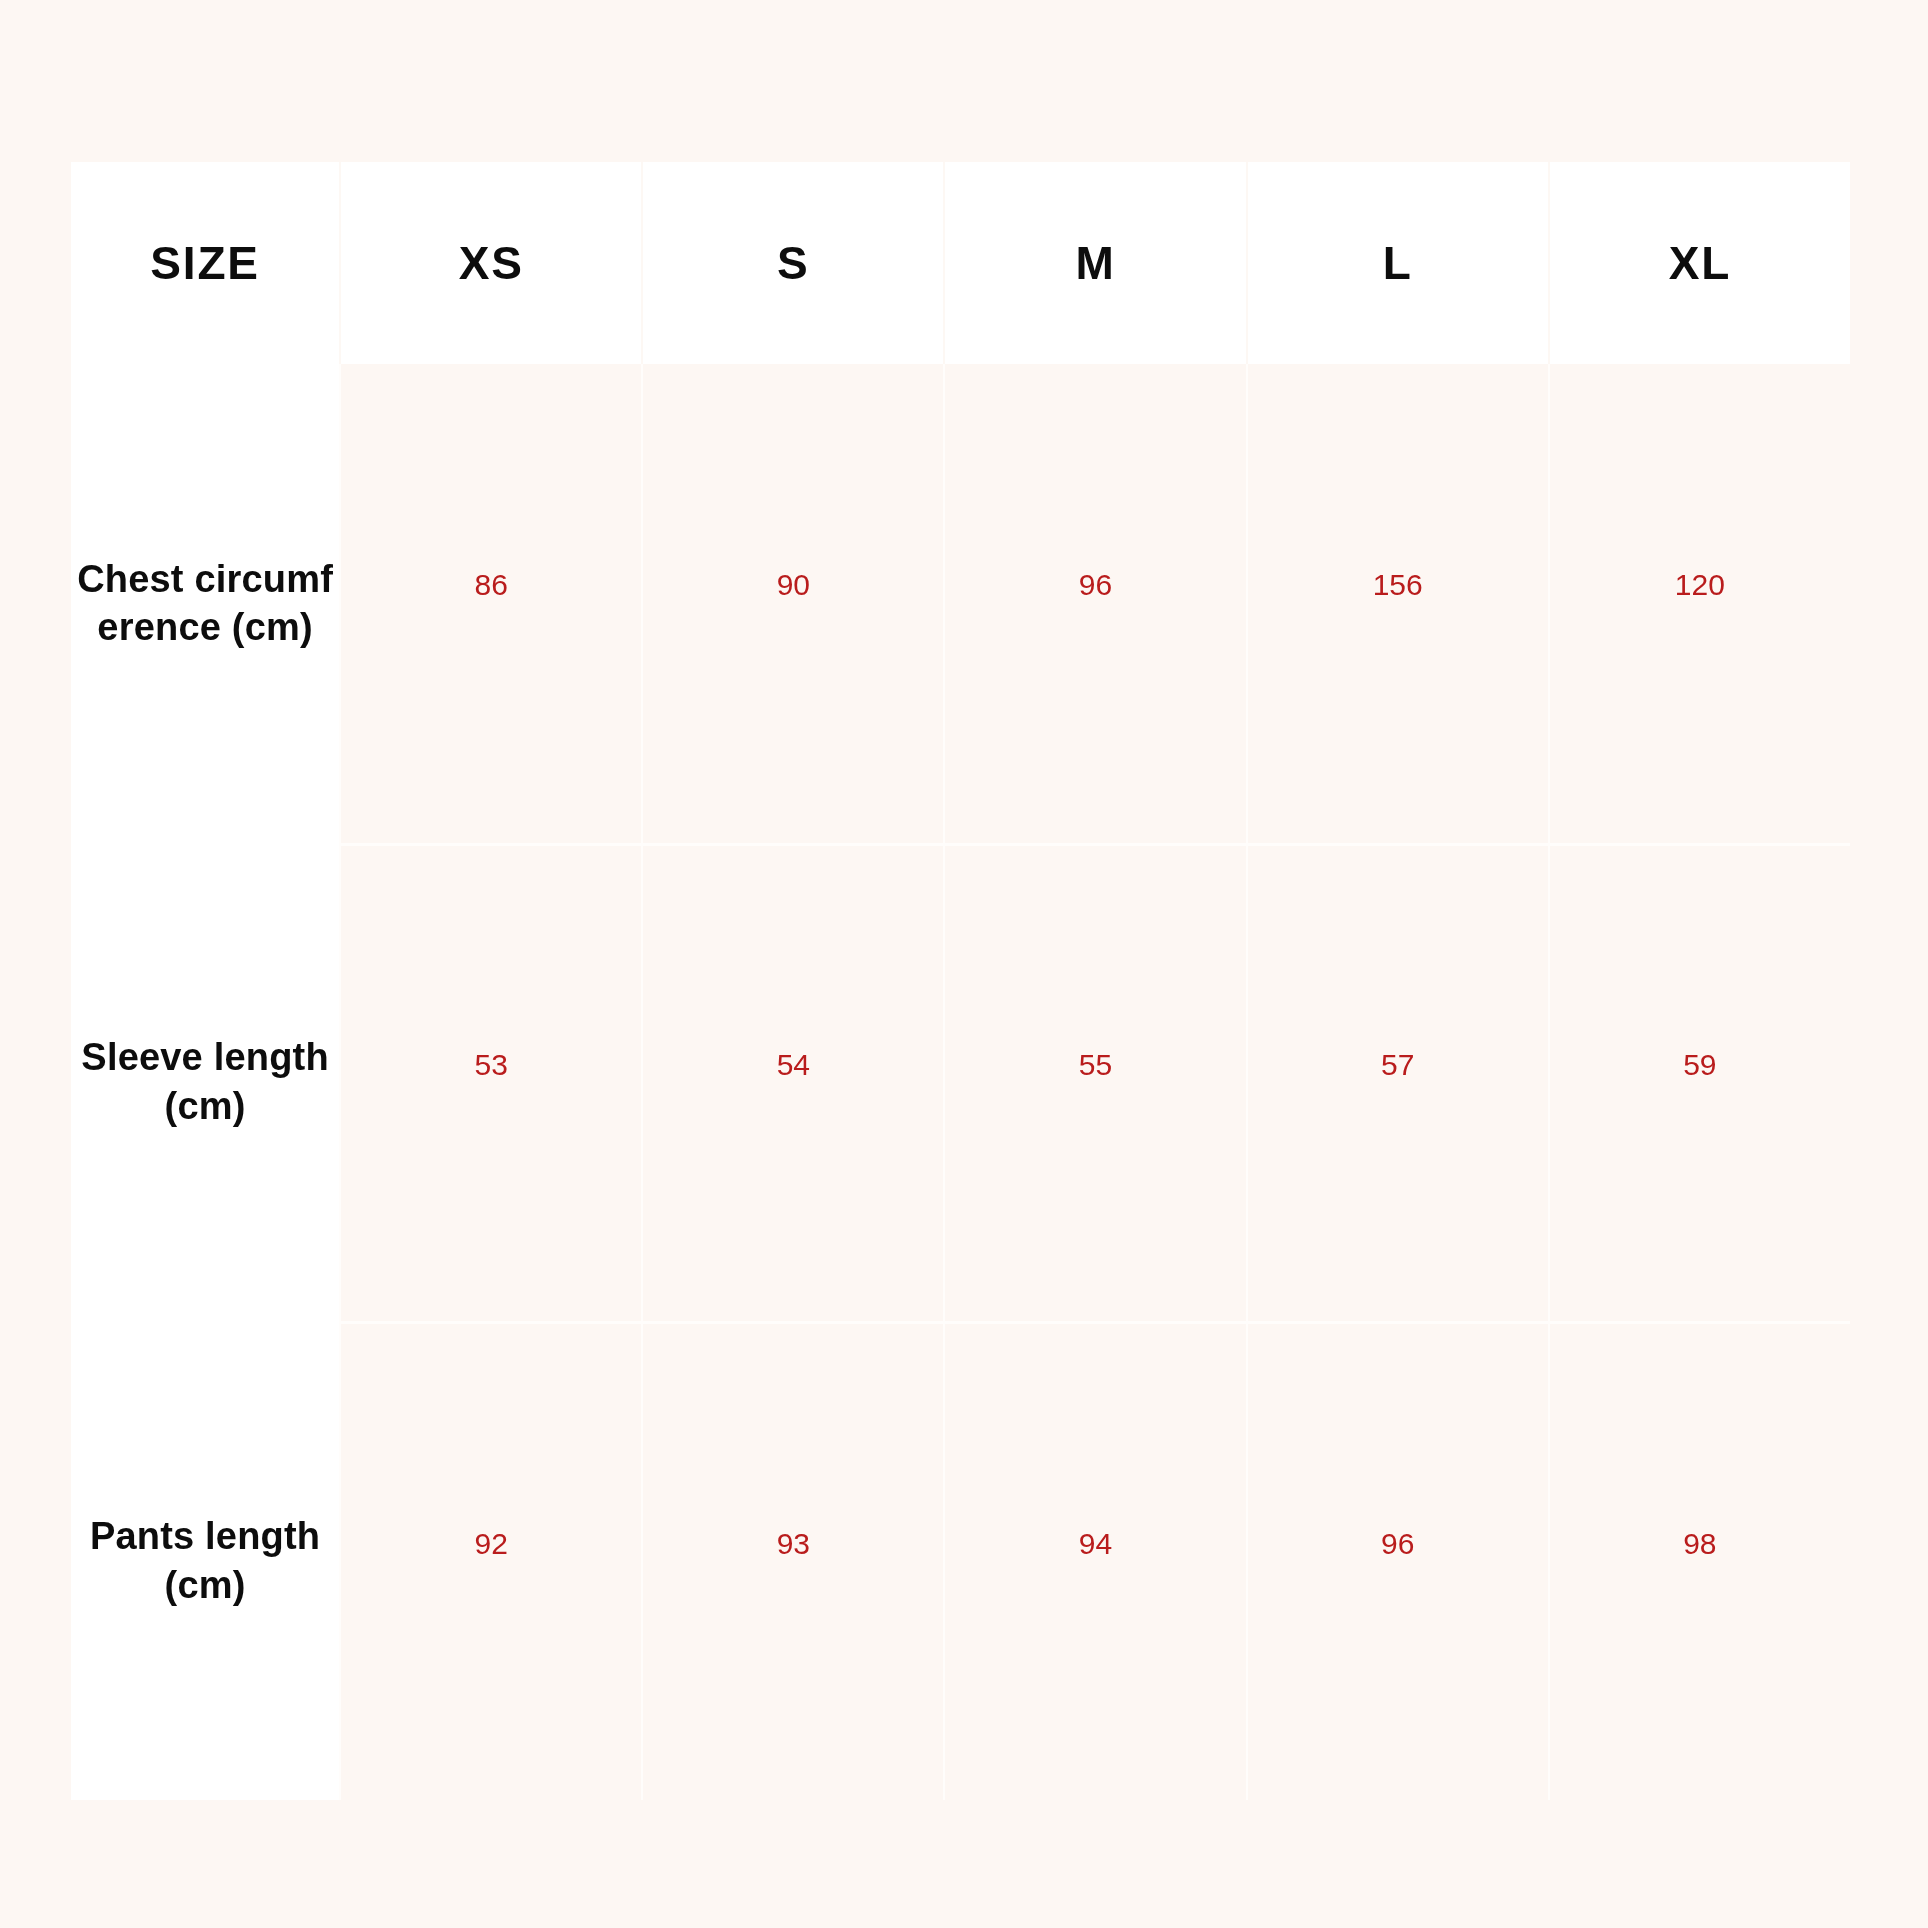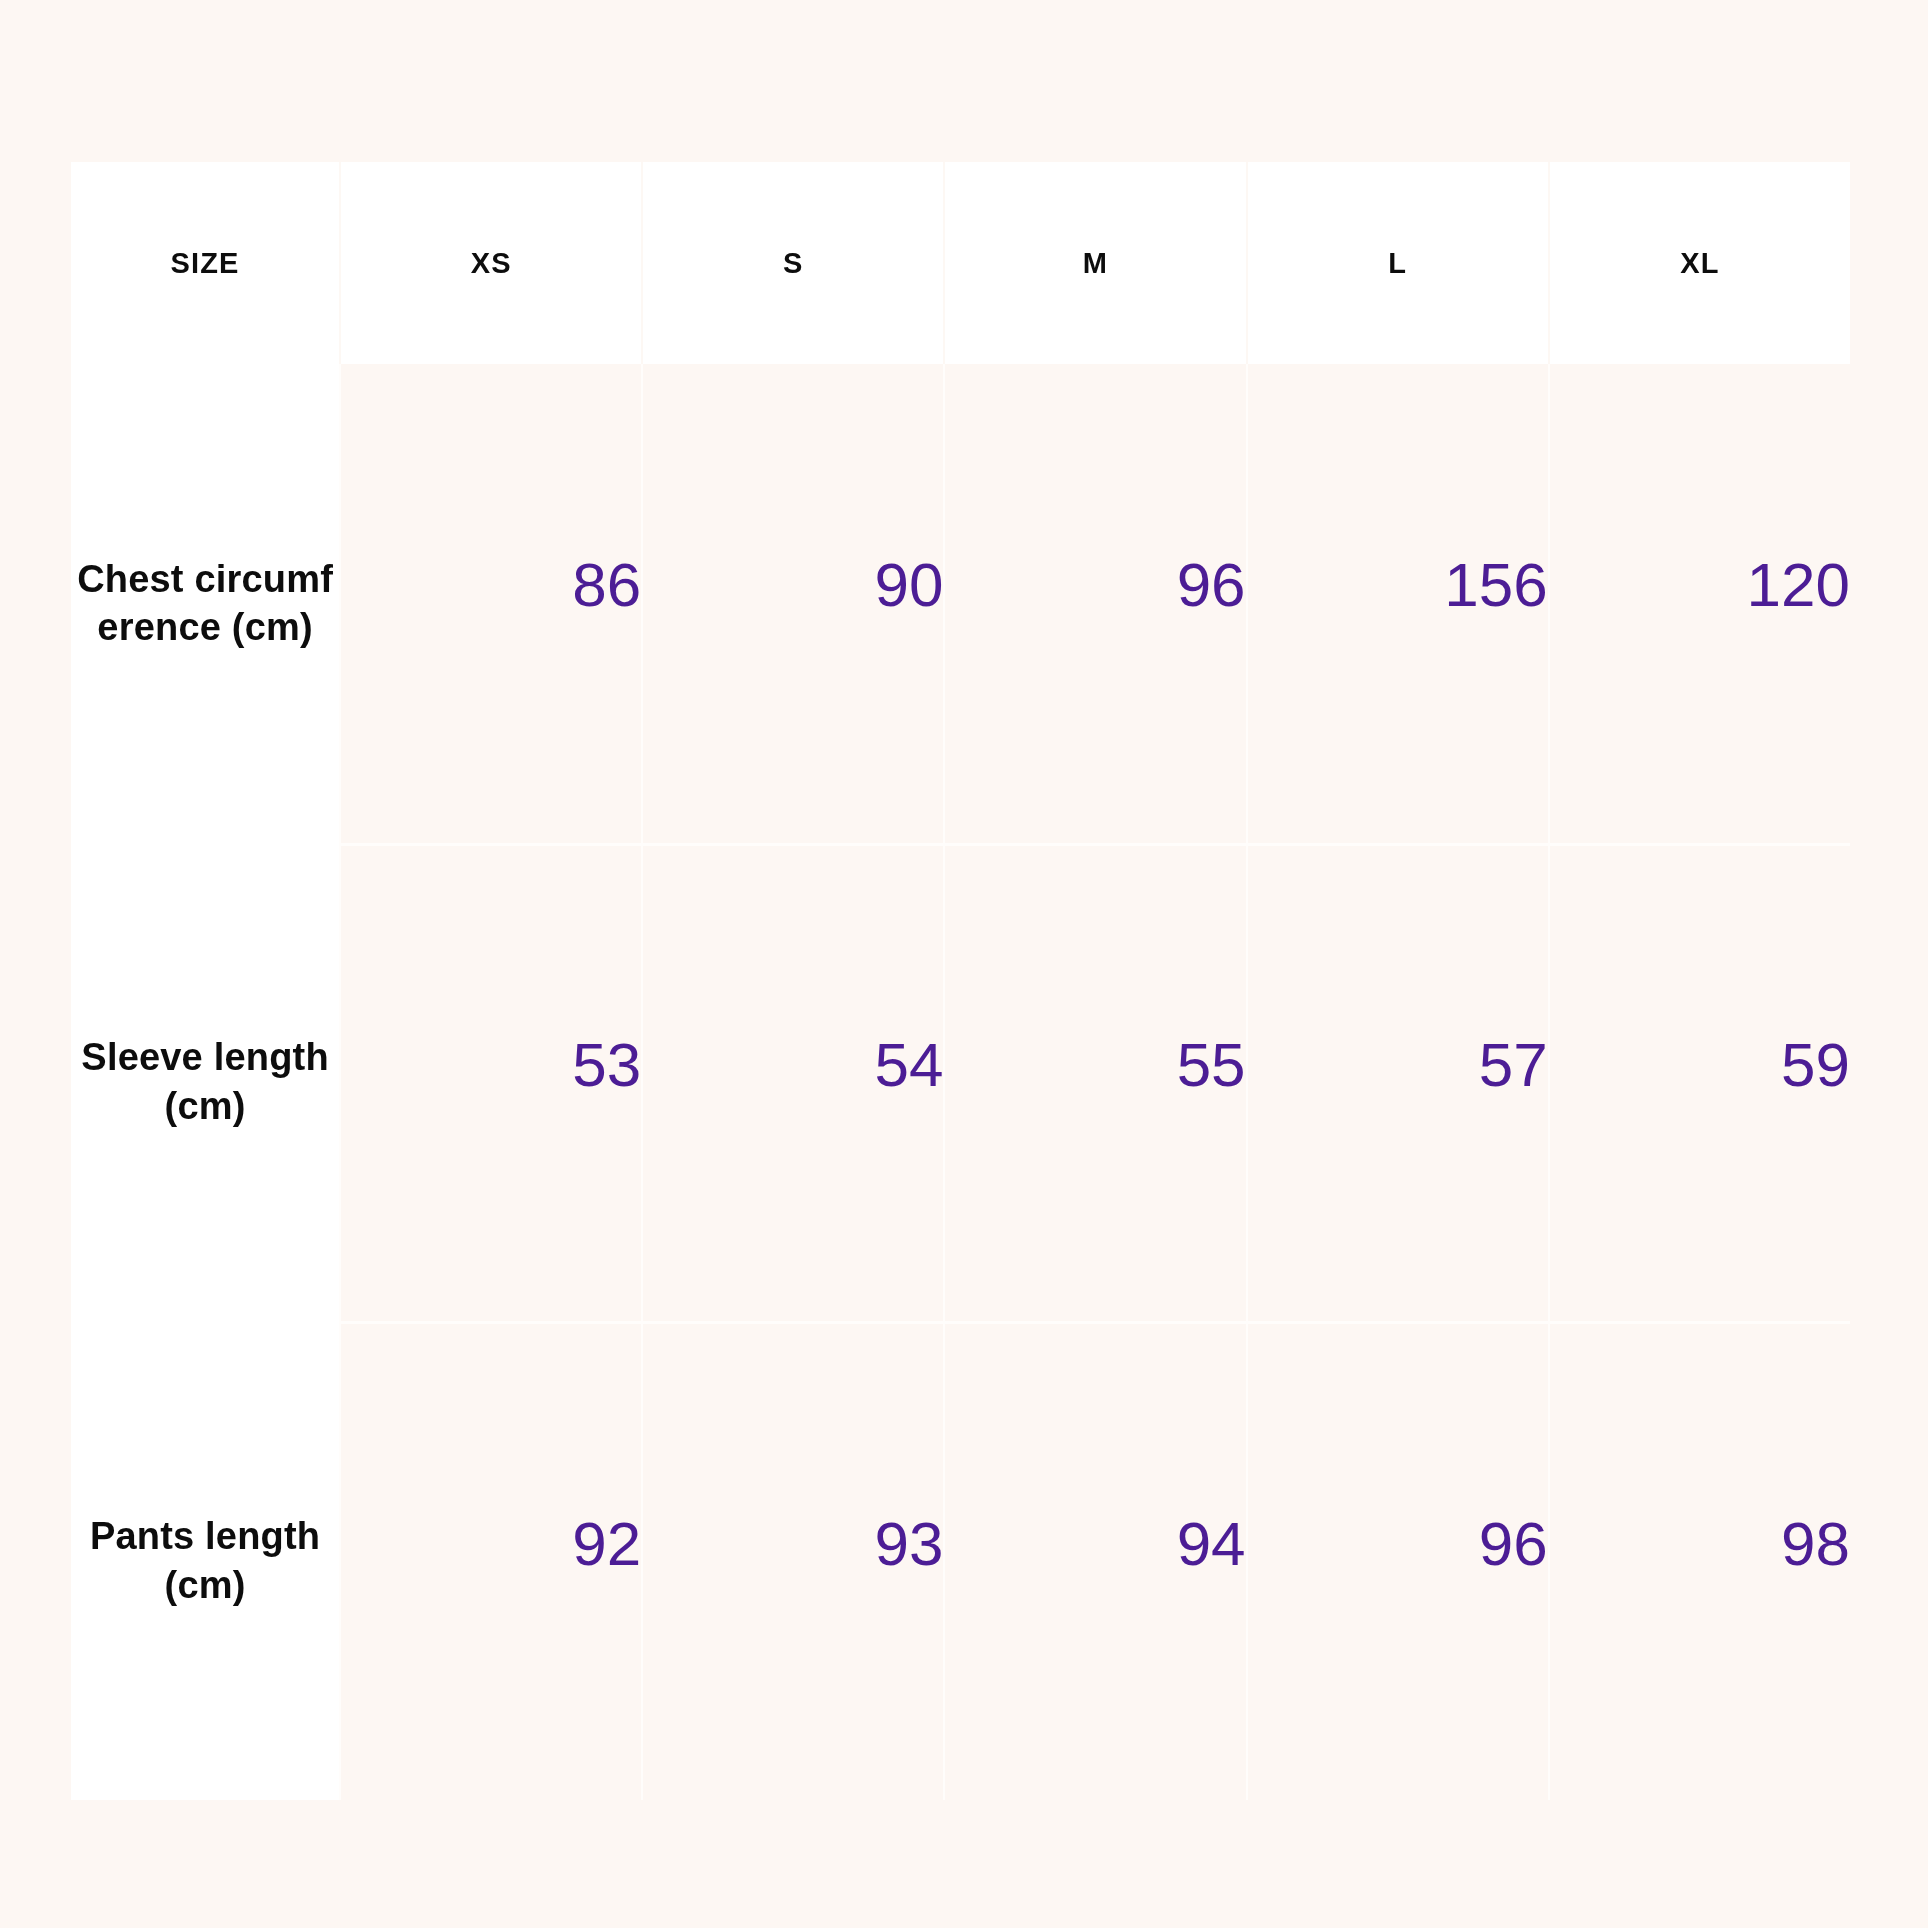--- a/index.html
+++ b/index.html
@@ -36,21 +36,21 @@
 
   .size-table col.c-label { width: 268px; }
   .size-table col.c-size  { width: 302px; }
 
   
   .size-table thead tr { height: 202px; }
 
   .size-table th {
     background: #ffffff;
     color: #0d0d0d;
-    font-size: 29px;
+    font-size: 46px;
     font-weight: 700;
     letter-spacing: 0.04em;
     text-align: center;
     vertical-align: middle;
     padding: 0;
     border: 0;
   }
   .size-table th.col-size {
     border-left: 2.8px solid #fdf8f4;
   }
@@ -74,28 +74,27 @@
     line-height: 1.28;
     letter-spacing: 0.005em;
     word-break: break-all;
     overflow-wrap: break-word;
     padding: 0 3.8px;
   }
 
   
   .size-table td.cell-value {
     background: #fdf7f3;
-    color: #4c1d95;
-    font-size: 62px;
+    color: #b91c1c;
+    font-size: 30px;
     font-weight: 400;
     line-height: 1;
     border-left: 2.8px solid #fffdfb;
     border-top: 3.8px solid #fffdfb;
     padding-bottom: 36px;
-    text-align: right;
   }
   .size-table tbody tr:first-child td.cell-value {
     border-top: 0;
   }
 
   .val { display: block; }
 </style>
 </head>
 <body>
 

